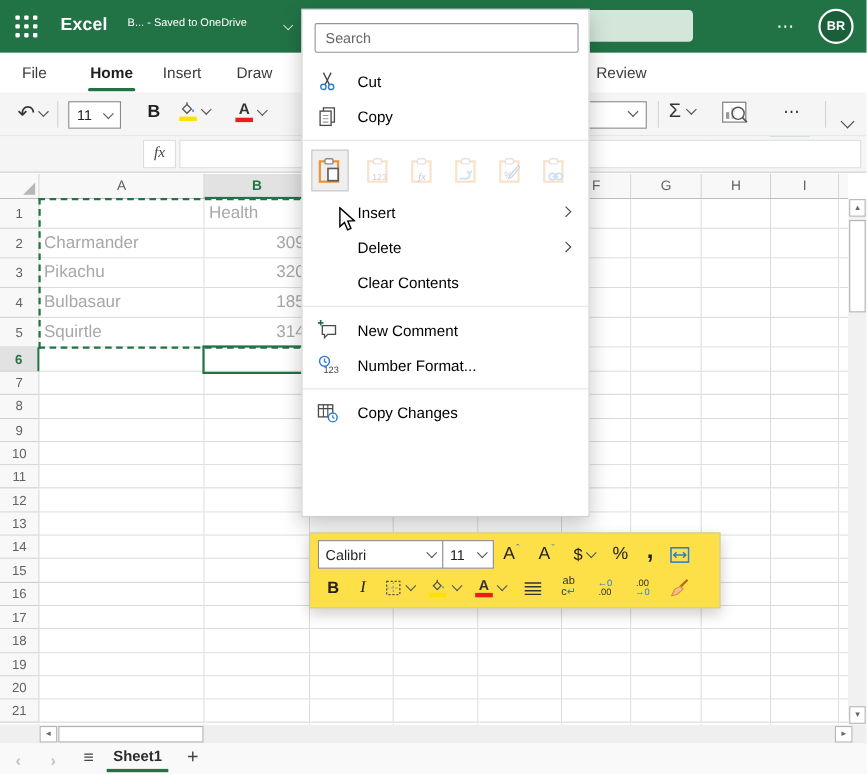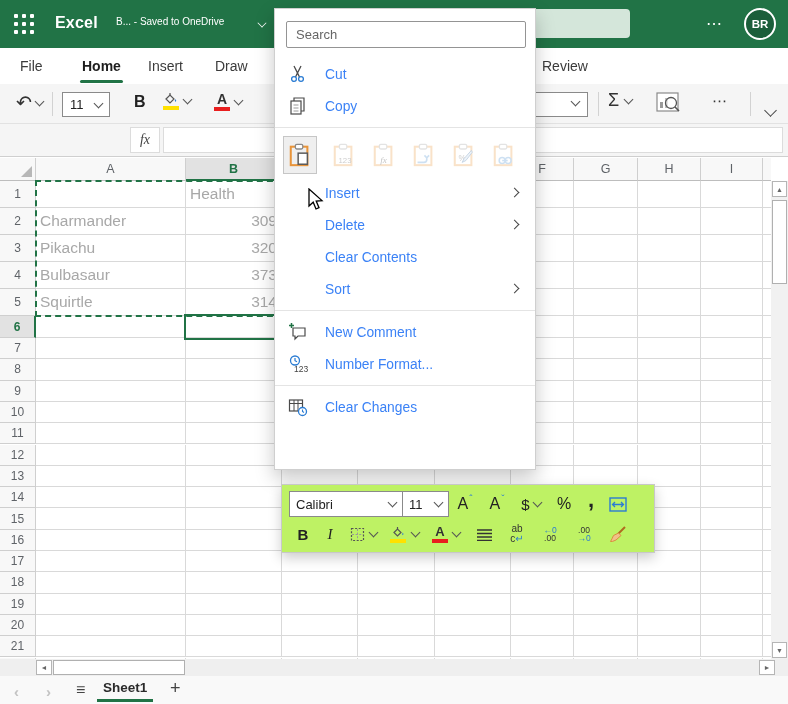--- a/index.html
+++ b/index.html
@@ -78,31 +78,31 @@
   .nav-chev { position:absolute; top:7px; font-size:15px; color:#c3c3c3; font-weight:bold; }
   .alllist { position:absolute; left:76px; top:5px; font-size:16px; color:#444; }
   .sheettab { position:absolute; left:103px; top:4px; font-size:13.5px; font-weight:bold; color:#2b2b2b; }
   .sheettab::after { content:""; position:absolute; left:-6px; right:-6px; bottom:-7px; height:3px; background:#217346; }
   .addsheet { position:absolute; left:170px; top:2px; font-size:18px; color:#444; }
 
   
   .ctxmenu { position:absolute; left:274px; top:8px; width:262px; height:462px; background:#fff; border:1px solid #cfcfcf; box-shadow:0 8px 18px rgba(0,0,0,.22); z-index:20; padding-top:12px; }
   .ctx-search { margin:0 11px 10px 11px; width:240px; height:27px; border:1px solid #949494; border-radius:2px; font-size:13px; color:#333; padding:0 9px; background:#fff; font-family:"Liberation Sans",sans-serif; }
   .ctx-search::placeholder { color:#666; }
-  .mi { position:relative; height:32px; display:flex; align-items:center; padding-left:50px; font-size:13.8px; color:#3b82f6; cursor:default; }
+  .mi { position:relative; height:32px; display:flex; align-items:center; padding-left:50px; font-size:13.8px; color:#000000; cursor:default; }
   .mi .ico { position:absolute; left:13px; top:50%; transform:translateY(-50%); width:20px; height:20px; }
   .mi .mchev { position:absolute; right:17px; top:12px; width:7px; height:7px; border-right:1.6px solid #444; border-top:1.6px solid #444; transform:rotate(45deg); }
   .msep { height:1px; background:#e4e4e4; margin:5px 0; }
   .mheader { height:26px; display:flex; align-items:center; padding-left:13px; font-size:13.5px; font-weight:bold; color:#1f1f1f; }
   .pasterow { height:44px; display:flex; align-items:center; padding-left:8px; gap:14px; }
   .pasteopt { width:26px; height:28px; display:flex; align-items:center; justify-content:center; opacity:.5; }
   .pasteopt.sel { opacity:1; width:34px; height:38px; border:1px solid #c6c6c6; background:#efefef; }
 
   
-  .minibar { position:absolute; left:281px; top:484px; width:374px; height:69px; background:#bef264; border:1px solid #c8c8c8; box-shadow:0 5px 12px rgba(0,0,0,.2); z-index:20; padding:4px 7px; }
+  .minibar { position:absolute; left:281px; top:484px; width:374px; height:69px; background:#fde047; border:1px solid #c8c8c8; box-shadow:0 5px 12px rgba(0,0,0,.2); z-index:20; padding:4px 7px; }
   .mrow { height:30px; display:flex; align-items:center; }
   .combo { height:26px; border:1px solid #8a8a8a; display:flex; align-items:center; justify-content:space-between; padding:0 6px; font-size:13px; color:#222; background:#fff; }
   .mbtn { display:flex; align-items:center; justify-content:center; color:#222; }
   .stack { display:flex; flex-direction:column; align-items:center; line-height:1; font-size:8.5px; color:#333; }
   .bluetext { color:#2b7cd3; }
 
   
   .cursor { position:absolute; z-index:40; pointer-events:none; }
 </style>
 </head>
@@ -254,21 +254,21 @@
       <div class="cell" style="left: 282px; top: 77px; width: 76px; height: 27px;"></div>
       <div class="cell" style="left: 358px; top: 77px; width: 77px; height: 27px;"></div>
       <div class="cell" style="left: 435px; top: 77px; width: 76px; height: 27px;"></div>
       <div class="cell" style="left: 511px; top: 77px; width: 63px; height: 27px;"></div>
       <div class="cell" style="left: 574px; top: 77px; width: 64px; height: 27px;"></div>
       <div class="cell" style="left: 638px; top: 77px; width: 63px; height: 27px;"></div>
       <div class="cell" style="left: 701px; top: 77px; width: 62px; height: 27px;"></div>
       <div class="cell" style="left: 763px; top: 77px; width: 42px; height: 27px;"></div>
       <div class="rh" style="top: 104px; height: 27px;">4</div>
       <div class="cell" style="left: 36px; top: 104px; width: 150px; height: 27px;">Bulbasaur</div>
-      <div class="cell num" style="left: 186px; top: 104px; width: 96px; height: 27px;">373</div>
+      <div class="cell num" style="left: 186px; top: 104px; width: 96px; height: 27px;">185</div>
       <div class="cell" style="left: 282px; top: 104px; width: 76px; height: 27px;"></div>
       <div class="cell" style="left: 358px; top: 104px; width: 77px; height: 27px;"></div>
       <div class="cell" style="left: 435px; top: 104px; width: 76px; height: 27px;"></div>
       <div class="cell" style="left: 511px; top: 104px; width: 63px; height: 27px;"></div>
       <div class="cell" style="left: 574px; top: 104px; width: 64px; height: 27px;"></div>
       <div class="cell" style="left: 638px; top: 104px; width: 63px; height: 27px;"></div>
       <div class="cell" style="left: 701px; top: 104px; width: 62px; height: 27px;"></div>
       <div class="cell" style="left: 763px; top: 104px; width: 42px; height: 27px;"></div>
       <div class="rh" style="top: 131px; height: 27px;">5</div>
       <div class="cell" style="left: 36px; top: 131px; width: 150px; height: 27px;">Squirtle</div>
@@ -571,24 +571,20 @@
           <span>Insert</span>
           <span class="mchev"></span>
         </div>
         <div class="mi">
           <span>Delete</span>
           <span class="mchev"></span>
         </div>
         <div class="mi">
           <span>Clear Contents</span>
         </div>
-        <div class="mi">
-          <span>Sort</span>
-          <span class="mchev"></span>
-        </div>
         <div class="msep"></div>
         <div class="mi">
           <span class="ico"><svg width="20" height="20" viewBox="0 0 20 20">
               <path d="M5 6 h12 v8 h-7 l-3 3 v-3 h-2 Z" fill="none" stroke="#4a4a4a" stroke-width="1.2"></path>
               <path d="M3.5 1 v5 M1 3.5 h5" stroke="#217346" stroke-width="1.5"></path>
             </svg></span>
           <span>New Comment</span>
         </div>
         <div class="mi">
           <span class="ico"><svg width="20" height="20" viewBox="0 0 20 20">
@@ -599,21 +595,21 @@
           <span>Number Format...</span>
         </div>
         <div class="msep"></div>
         <div class="mi">
           <span class="ico"><svg width="20" height="20" viewBox="0 0 20 20">
               <rect x="1.5" y="3" width="13" height="11" fill="none" stroke="#4a4a4a" stroke-width="1.2"></rect>
               <path d="M1.5 6.5 h13 M6 3 v11 M10 3 v11" stroke="#4a4a4a" stroke-width="1"></path>
               <circle cx="14.5" cy="14.5" r="4" fill="#fff" stroke="#2b7cd3" stroke-width="1.3"></circle>
               <path d="M14.5 12.5 v2 l1.5 1" fill="none" stroke="#2b7cd3" stroke-width="1.1"></path>
             </svg></span>
-          <span>Clear Changes</span>
+          <span>Copy Changes</span>
         </div>
       </div>
   </div>
 
   <div class="minibar">
     <div class="mrow">
       <div class="combo" style="width:114px">
         <span>Calibri</span>
         <span class="small-chev"></span>
       </div>

